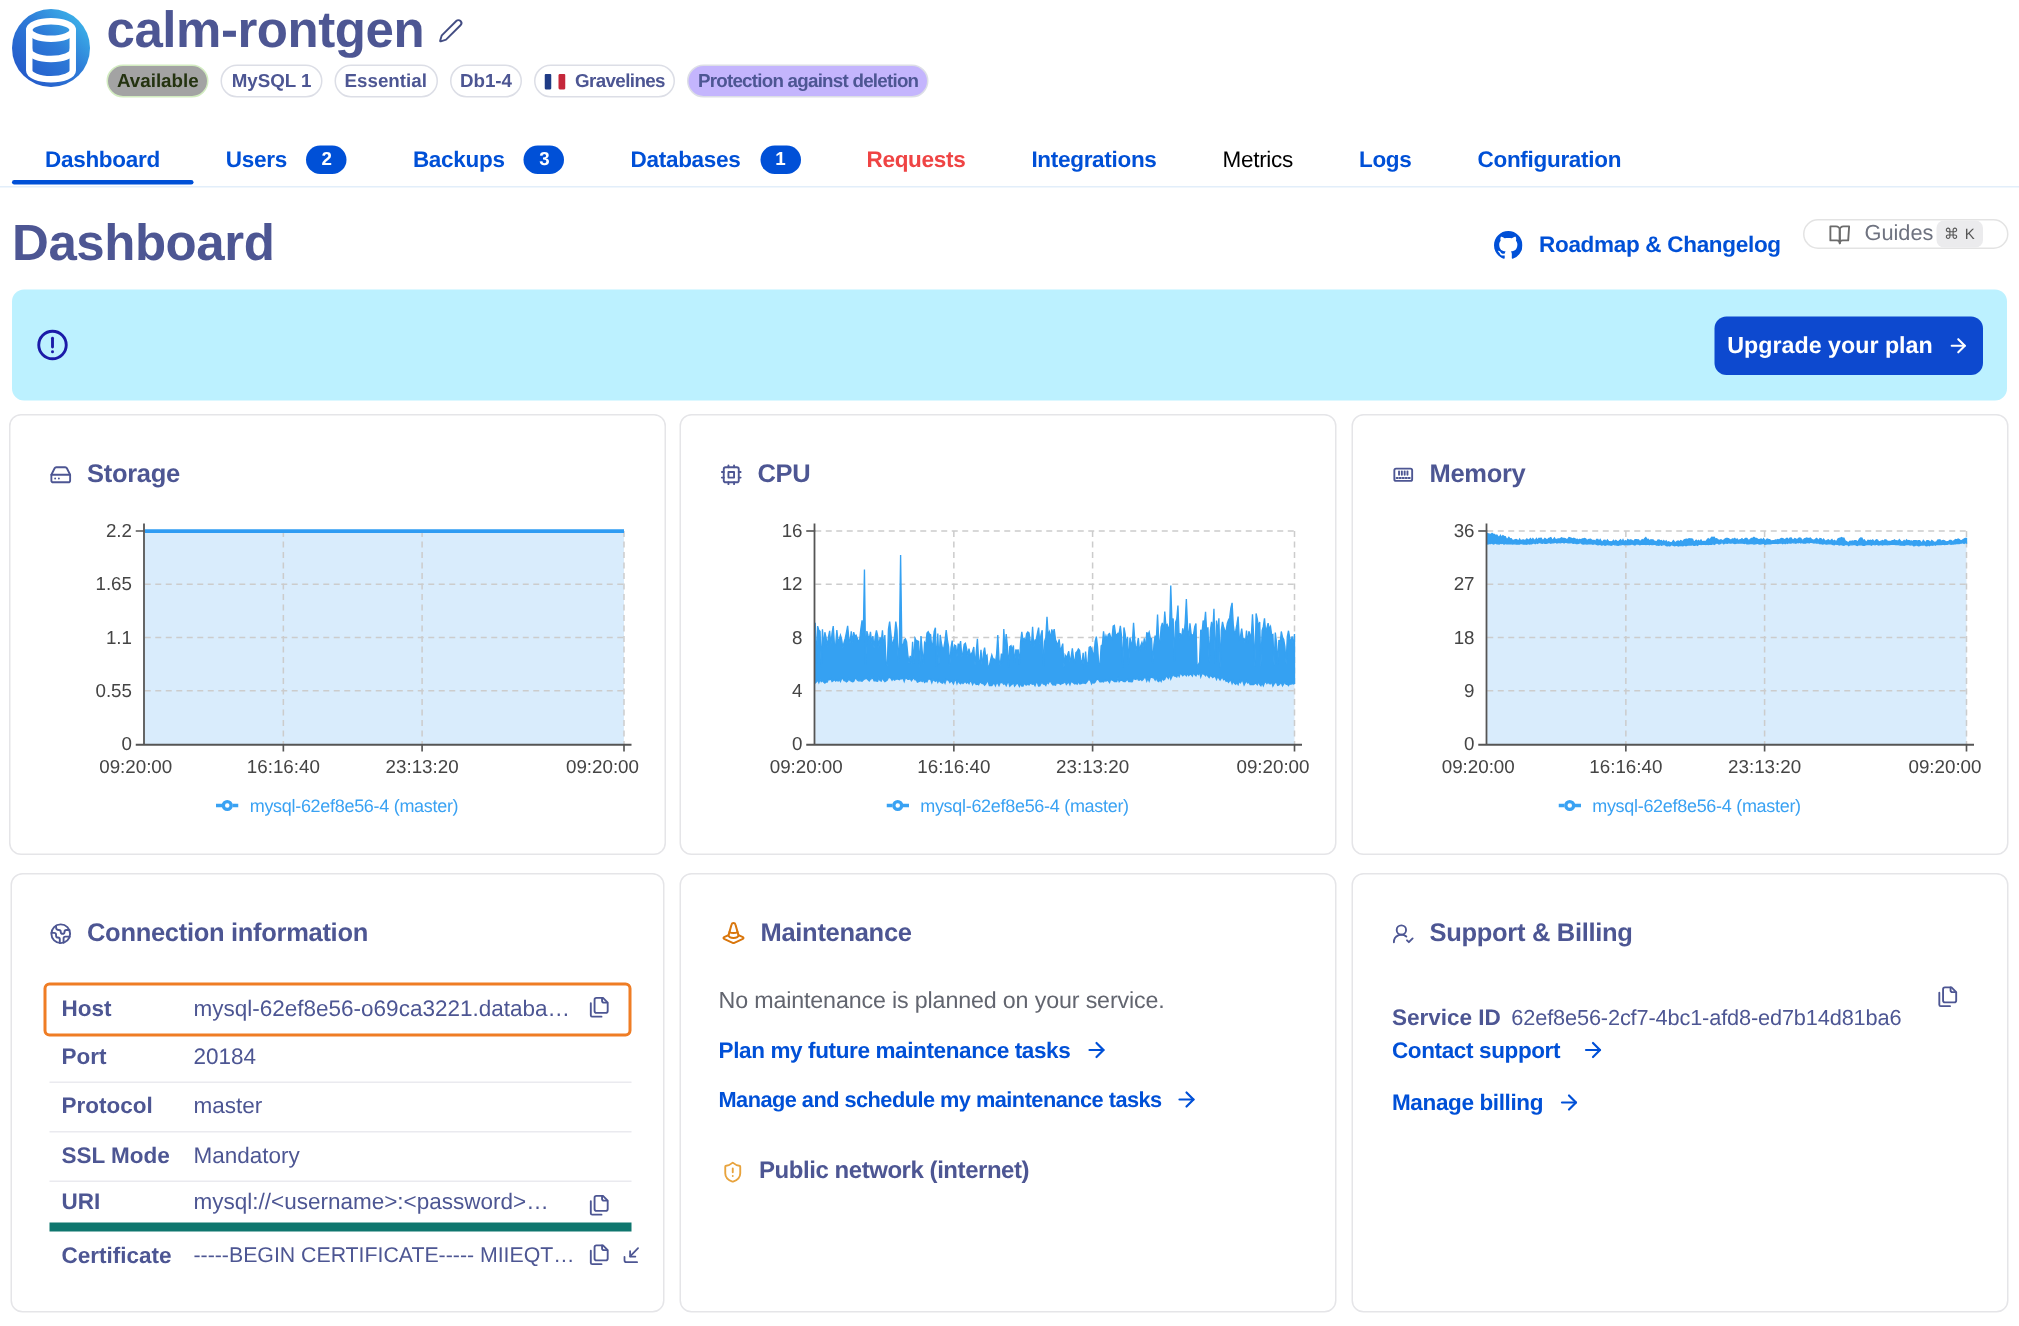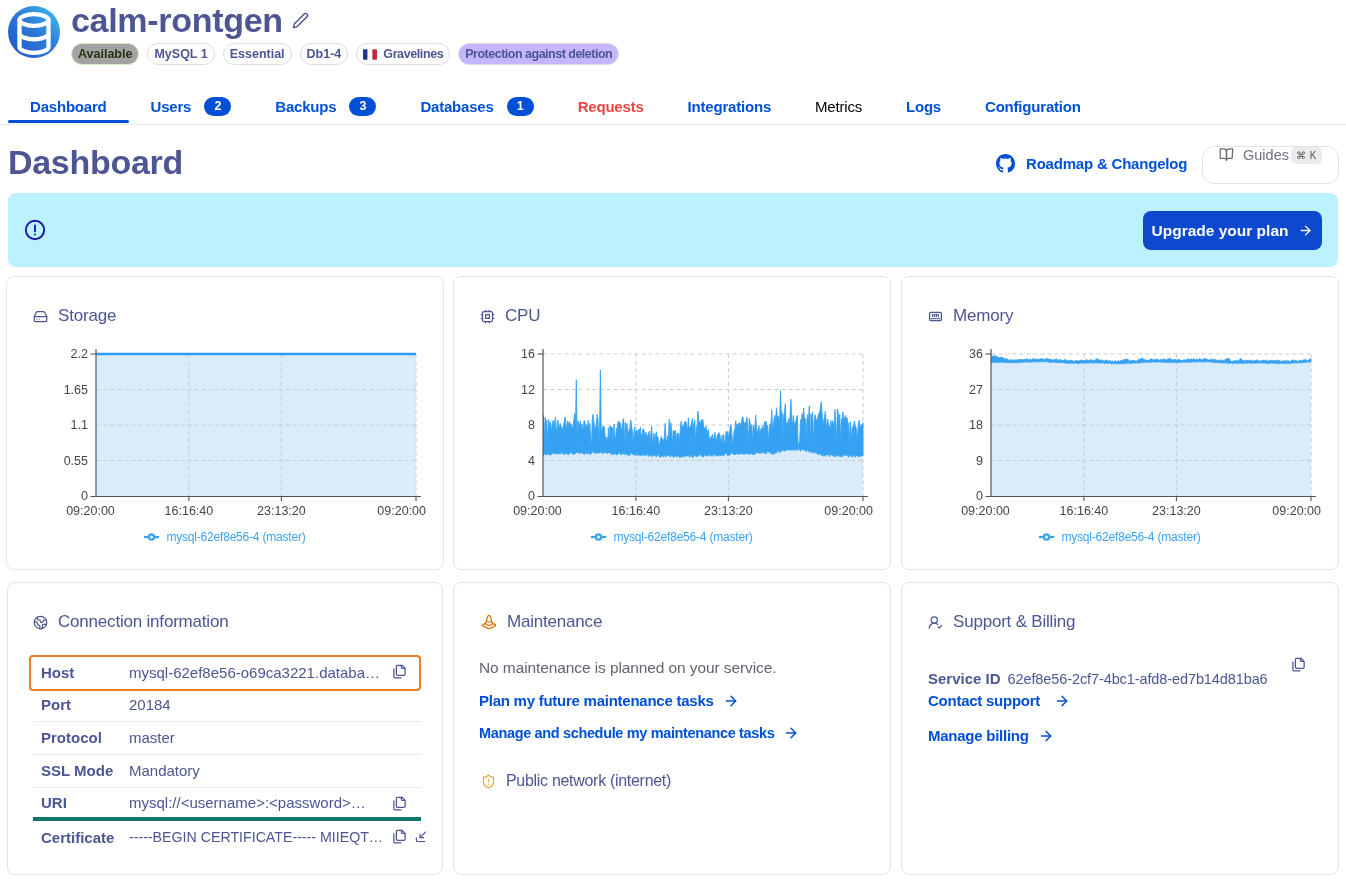--- a/index.html
+++ b/index.html
@@ -1,17 +1,17 @@
 <!DOCTYPE html>
 <html><head><meta charset="utf-8"><style>
 * { margin:0; padding:0; box-sizing:border-box; }
 html,body { width:1346px; height:884px; background:#fff; font-family:"Liberation Sans",sans-serif; position:relative; overflow:hidden; }
 .abs { position:absolute; }
 .card { position:absolute; background:#fff; border:1px solid #e5e5e8; border-radius:8px; }
-.chead { position:absolute; display:flex; align-items:center; font-size:17px; font-weight:normal; color:#4d5693; letter-spacing:-0.2px; }
+.chead { position:absolute; display:flex; align-items:center; font-size:17px; font-weight:bold; color:#4d5693; letter-spacing:-0.2px; }
 .chead svg { margin-right:10px; }
 .legend { position:absolute; left:0; right:0; top:253px; text-align:center; color:#3aa2f3; font-size:12px; letter-spacing:-0.2px; }
 .legend svg { vertical-align:-1px; margin-right:7px; }
 .blink { color:#0050d7; font-weight:bold; font-size:15px; letter-spacing:-0.25px; white-space:nowrap; }
 .blink svg { vertical-align:-3px; margin-left:9px; }
 .tbl-label { font-weight:bold; color:#4d5693; font-size:15px; }
 .tbl-val { color:#4d5693; font-size:15px; max-width:255px; white-space:nowrap; overflow:hidden; text-overflow:ellipsis; }
 </style></head><body>
 <div class="abs" style="left:8px;top:6px;width:52px;height:52px;border-radius:50%;background:linear-gradient(45deg,#2150c6 0%,#2e7cd8 55%,#41c4ee 100%)">
 <svg width="52" height="52" viewBox="0 0 52 52" fill="none" stroke="#fff" stroke-width="4.3" stroke-linecap="round">
@@ -48,21 +48,21 @@
       <span style="position:relative;display:inline-flex;align-items:center;height:36px;padding:0 22px;color:#0050d7;font-size:15px;font-weight:bold;letter-spacing:-0.2px">Configuration</span>
     </div>
   </div>
 <div class="abs" style="left:8px;top:143px;font-size:34px;font-weight:bold;color:#4d5693;letter-spacing:-0.3px">Dashboard</div>
 <div class="abs" style="left:996px;top:154px;display:flex;align-items:center">
     <svg width="19" height="19" viewBox="0 0 16 16" style="margin-right:11px">
       <path fill="#0050d7" d="M8 0C3.58 0 0 3.58 0 8c0 3.54 2.29 6.53 5.47 7.59.4.07.55-.17.55-.38 0-.19-.01-.82-.01-1.49-2.01.37-2.53-.49-2.69-.94-.09-.23-.48-.94-.82-1.13-.28-.15-.68-.52-.01-.53.63-.01 1.08.58 1.23.82.72 1.21 1.87.87 2.33.66.07-.52.28-.87.51-1.07-1.78-.2-3.64-.89-3.64-3.95 0-.87.31-1.59.82-2.15-.08-.2-.36-1.02.08-2.12 0 0 .67-.21 2.2.82.64-.18 1.32-.27 2-.27s1.36.09 2 .27c1.53-1.04 2.2-.82 2.2-.82.44 1.1.16 1.92.08 2.12.51.56.82 1.27.82 2.15 0 3.07-1.87 3.75-3.65 3.95.29.25.54.73.54 1.48 0 1.07-.01 1.93-.01 2.2 0 .21.15.46.55.38A8.01 8.01 0 0 0 16 8c0-4.42-3.58-8-8-8z"></path>
     </svg>
     <span style="color:#0050d7;font-size:15px;font-weight:bold;letter-spacing:-0.2px">Roadmap &amp; Changelog</span>
   </div>
-<div class="abs" style="left:1202px;top:146px;width:137px;height:38px;border:1px solid #e3e3e3;border-radius:12px;display:flex;align-items:flex-start;padding:0 16px 0 16px">
+<div class="abs" style="left:1202px;top:146px;width:137px;height:20px;border:1px solid #e3e3e3;border-radius:12px;display:flex;align-items:center;padding:0 16px 0 16px">
     <svg width="15" height="15" viewBox="0 0 24 24" fill="none" stroke="#6b6b6b" stroke-width="2" stroke-linecap="round" stroke-linejoin="round" style="">
       <path d="M2 3h6a4 4 0 0 1 4 4v14a3 3 0 0 0-3-3H2z"></path>
       <path d="M22 3h-6a4 4 0 0 0-4 4v14a3 3 0 0 1 3-3h6z"></path>
     </svg>
     <span style="color:#6f7380;font-size:14.5px;margin-left:9px">Guides</span>
     <span style="margin-left:auto;background:#ebebed;border-radius:5px;color:#565656;font-size:10px;padding:3px 5px;letter-spacing:0.5px">⌘ K</span>
   </div>
 <div class="abs" style="left:8px;top:193px;width:1330px;height:74px;background:#bcf1ff;border-radius:8px">
     <span style="position:absolute;left:16px;top:26px"><svg width="22" height="22" viewBox="0 0 24 24" fill="none" stroke="#1b1ba8" stroke-width="2.1" stroke-linecap="round" stroke-linejoin="round" style="">
         <circle cx="12" cy="12" r="10"></circle>
@@ -227,21 +227,21 @@
       <span class="tbl-val" style="">20184</span>
     </div>
     <div style="position:absolute;left:25px;top:138.5px;width:388px;height:33px;border-bottom:1px solid #eaeaef;display:flex;align-items:center">
       <span class="tbl-label" style="margin-left:8px;width:88px">Protocol</span>
       <span class="tbl-val" style="">master</span>
     </div>
     <div style="position:absolute;left:25px;top:171.5px;width:388px;height:33px;border-bottom:1px solid #eaeaef;display:flex;align-items:center">
       <span class="tbl-label" style="margin-left:8px;width:88px">SSL Mode</span>
       <span class="tbl-val" style="">Mandatory</span>
     </div>
-    <div style="position:absolute;left:25px;top:204.5px;width:388px;height:33px;border-bottom:4px solid #0f766e;display:flex;align-items:center">
+    <div style="position:absolute;left:25px;top:204.5px;width:388px;height:33px;border-bottom:6px solid #0f766e;display:flex;align-items:center">
       <span class="tbl-label" style="margin-left:8px;width:88px">URI</span>
       <span class="tbl-val" style="">mysql://&lt;username&gt;:&lt;password&gt;…</span>
       <span style="position:absolute;left:359px;top:8px"><svg width="15" height="15" viewBox="0 0 24 24" fill="none" stroke="#4d5693" stroke-width="2" stroke-linecap="round" stroke-linejoin="round" style="">
           <path d="M20 7h-3a2 2 0 0 1-2-2V2"></path>
           <path d="M9 18a2 2 0 0 1-2-2V4a2 2 0 0 1 2-2h7l5 5v9a2 2 0 0 1-2 2Z"></path>
           <path d="M3 7.6v12.8A1.6 1.6 0 0 0 4.6 22h9.8"></path>
         </svg></span>
     </div>
     <div style="position:absolute;left:25px;top:237.5px;width:388px;height:33px;display:flex;align-items:center">
       <span class="tbl-label" style="margin-left:8px;width:88px">Certificate</span>

